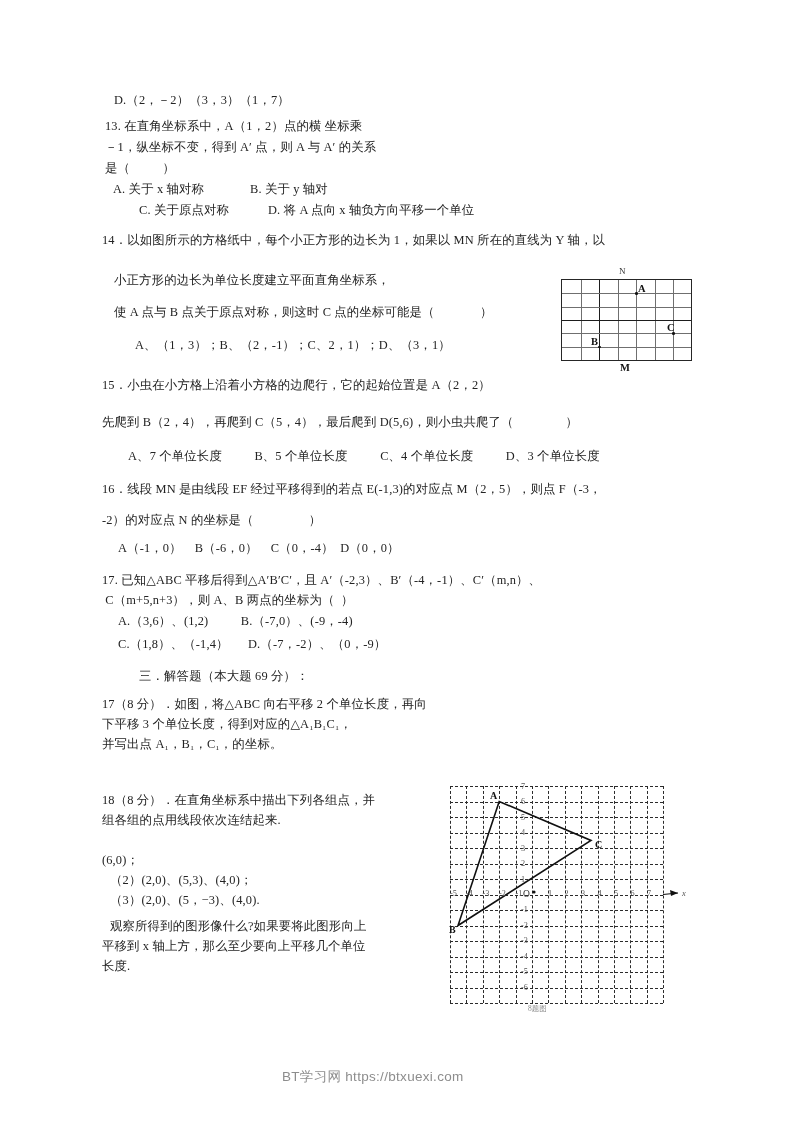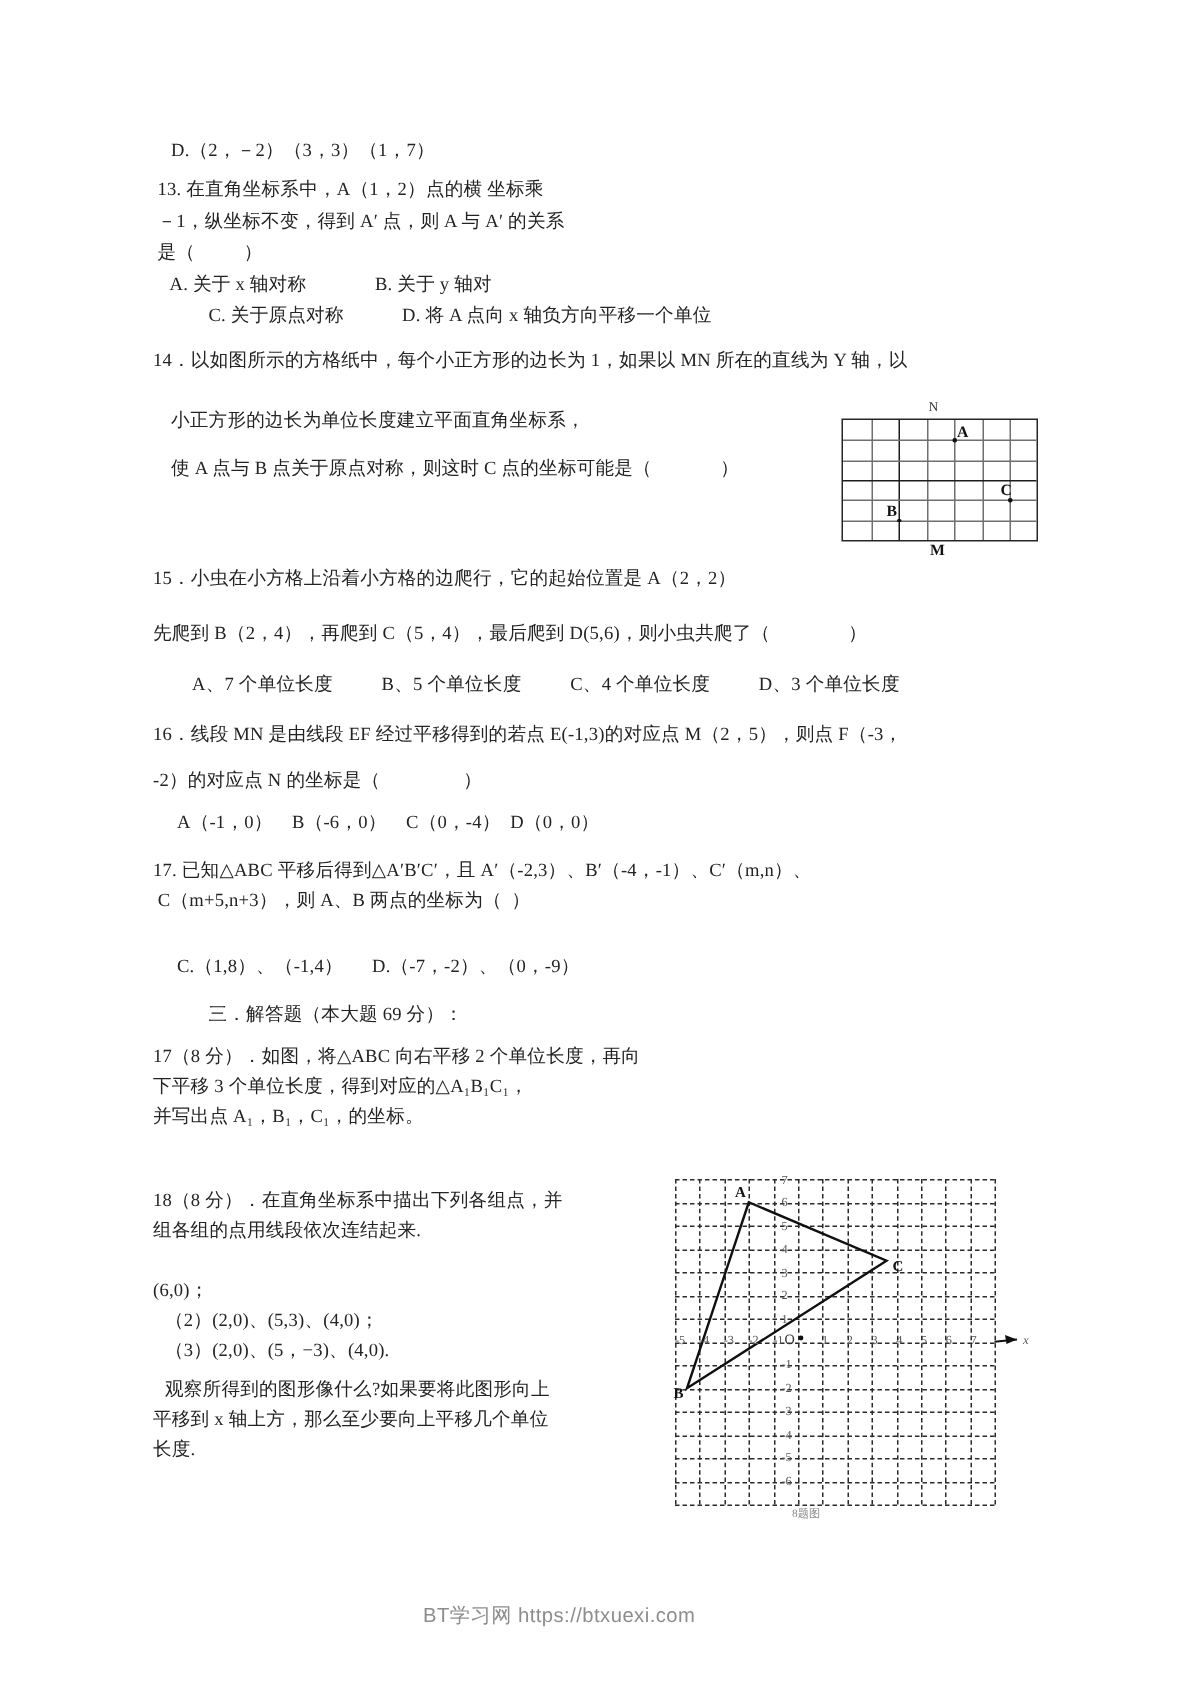--- a/index.html
+++ b/index.html
@@ -136,20 +136,21 @@
   <div class="txt" style="left:105px; top:139px;">－1，纵坐标不变，得到 A′ 点，则 A 与 A′ 的关系</div>
   <div class="txt" style="left:105px; top:160px;">是（          ）</div>
   <div class="txt" style="left:113px; top:181px;">A. 关于 x 轴对称</div>
   <div class="txt" style="left:250px; top:181px;">B. 关于 y 轴对</div>
   <div class="txt" style="left:122px; top:202px;margin-left:17px;">C. 关于原点对称</div>
   <div class="txt" style="left:240px; top:202px;margin-left:28px;">D. 将 A 点向 x 轴负方向平移一个单位</div>
 
   <div class="txt" style="left:102px; top:232px;">14．以如图所示的方格纸中，每个小正方形的边长为 1，如果以 MN 所在的直线为 Y 轴，以</div>
   <div class="txt" style="left:114px; top:304px;">使 A 点与 B 点关于原点对称，则这时 C 点的坐标可能是（              ）</div>
   <div class="txt" style="left:114px; top:272px;">小正方形的边长为单位长度建立平面直角坐标系，</div>
+  <div class="txt" style="left:135px; top:337px;">A、（1，3）；B、（2，-1）；C、2，1）；D、（3，1）</div>
 
   <div class="nlabel" style="left:619px; top:266px;">N</div>
   <div class="grid14">
     <div class="vline" style="left:18.5px;"></div>
     <div class="vline axis" style="left:37px;"></div>
     <div class="vline" style="left:55.5px;"></div>
     <div class="vline" style="left:74px;"></div>
     <div class="vline" style="left:92.5px;"></div>
     <div class="vline" style="left:111px;"></div>
 
@@ -171,20 +172,21 @@
   <div class="txt" style="left:102px; top:377px;">15．小虫在小方格上沿着小方格的边爬行，它的起始位置是 A（2，2）</div>
   <div class="txt" style="left:102px; top:414px;">先爬到 B（2，4），再爬到 C（5，4），最后爬到 D(5,6)，则小虫共爬了（                ）</div>
   <div class="txt" style="left:128px; top:448px;">A、7 个单位长度          B、5 个单位长度          C、4 个单位长度          D、3 个单位长度</div>
 
   <div class="txt" style="left:102px; top:481px;">16．线段 MN 是由线段 EF 经过平移得到的若点 E(-1,3)的对应点 M（2，5），则点 F（-3，</div>
   <div class="txt" style="left:102px; top:512px;">-2）的对应点 N 的坐标是（                 ）</div>
   <div class="txt" style="left:118px; top:540px;">A（-1，0）    B（-6，0）    C（0，-4）  D（0，0）</div>
 
   <div class="txt" style="left:102px; top:572px;">17. 已知△ABC 平移后得到△A′B′C′，且 A′（-2,3）、B′（-4，-1）、C′（m,n）、</div>
   <div class="txt" style="left:102px; top:592px;"> C（m+5,n+3），则 A、B 两点的坐标为（  ）</div>
+  <div class="txt" style="left:118px; top:613px;">A.（3,6）、(1,2)          B.（-7,0）、(-9，-4)</div>
   <div class="txt" style="left:118px; top:636px;">C.（1,8）、（-1,4）      D.（-7，-2）、（0，-9）</div>
 
   <div class="txt" style="left:139px; top:668px;">三．解答题（本大题 69 分）：</div>
 
   <div class="txt" style="left:102px; top:696px;">17（8 分）．如图，将△ABC 向右平移 2 个单位长度，再向</div>
   <div class="txt" style="left:102px; top:716px;">下平移 3 个单位长度，得到对应的△A₁B₁C₁，</div>
   <div class="txt" style="left:102px; top:736px;">并写出点 A₁，B₁，C₁，的坐标。</div>
 
   <div class="txt" style="left:102px; top:792px;">18（8 分）．在直角坐标系中描出下列各组点，并</div>
   <div class="txt" style="left:102px; top:812px;">组各组的点用线段依次连结起来.</div>

